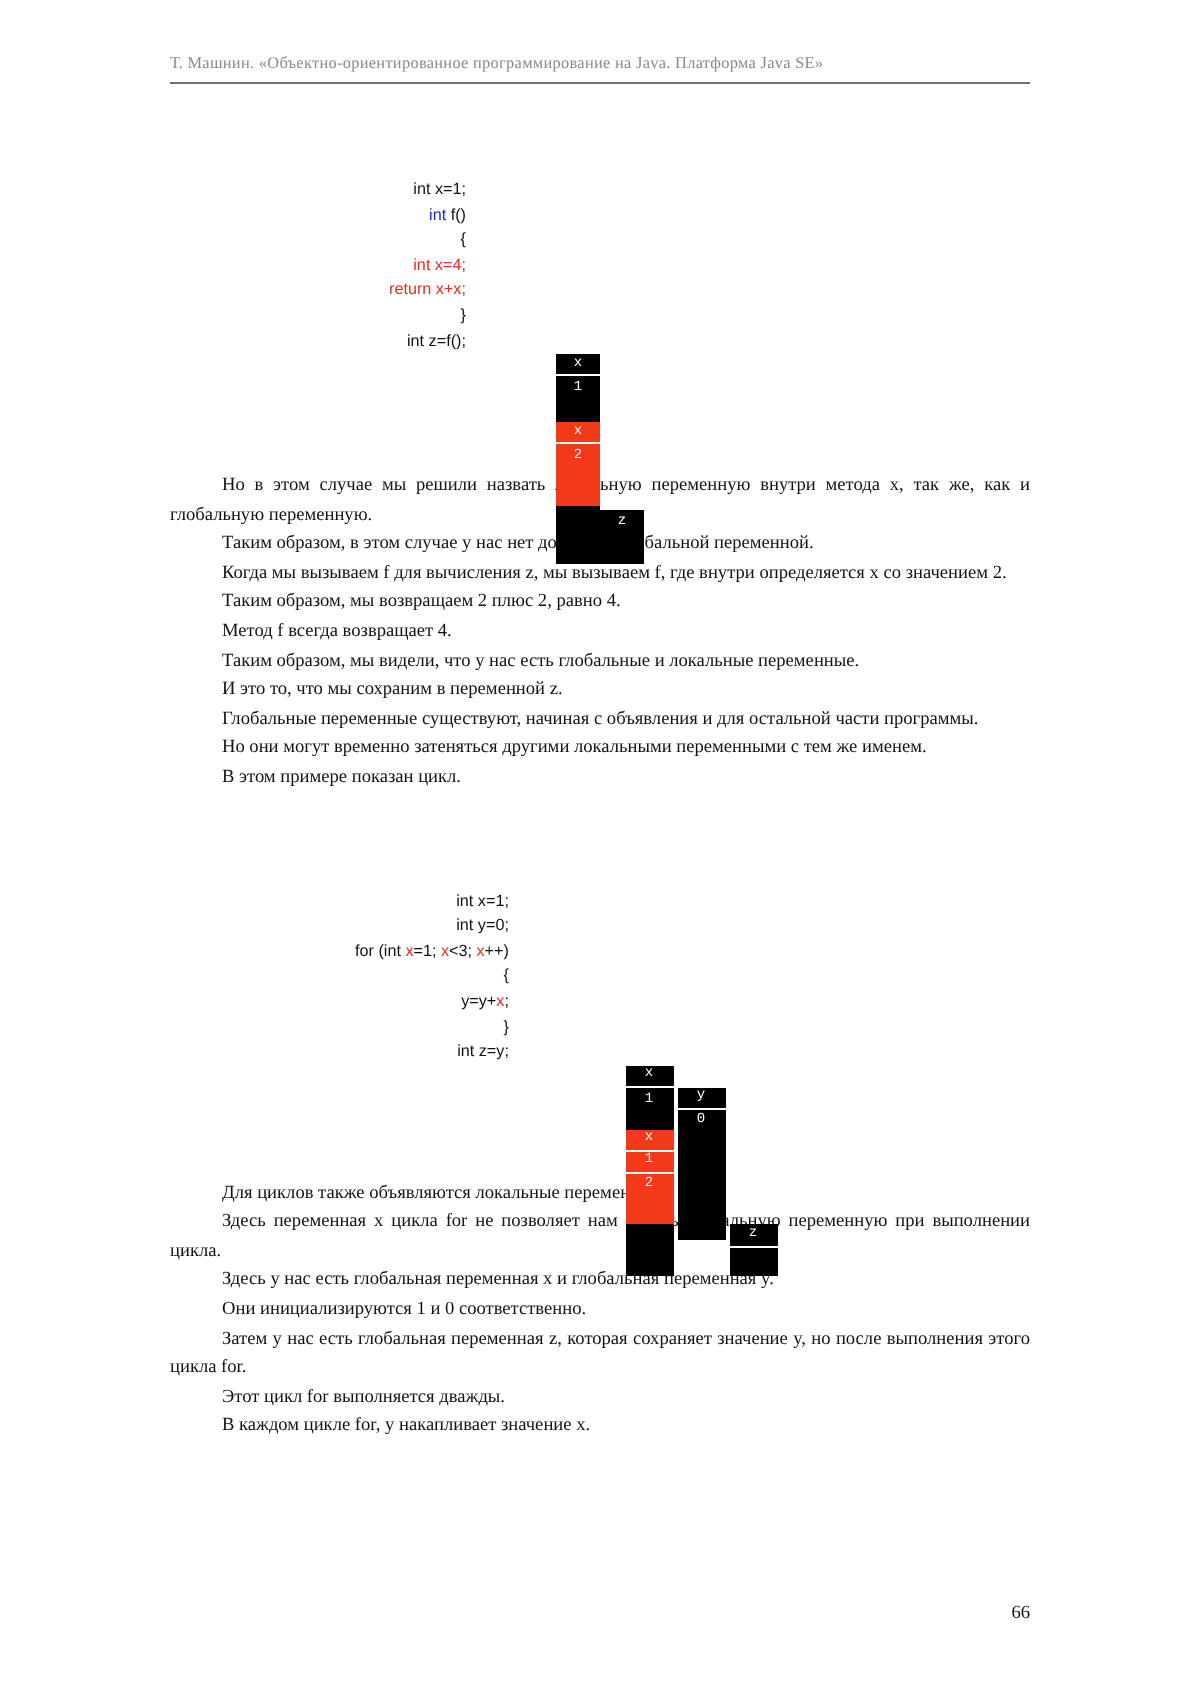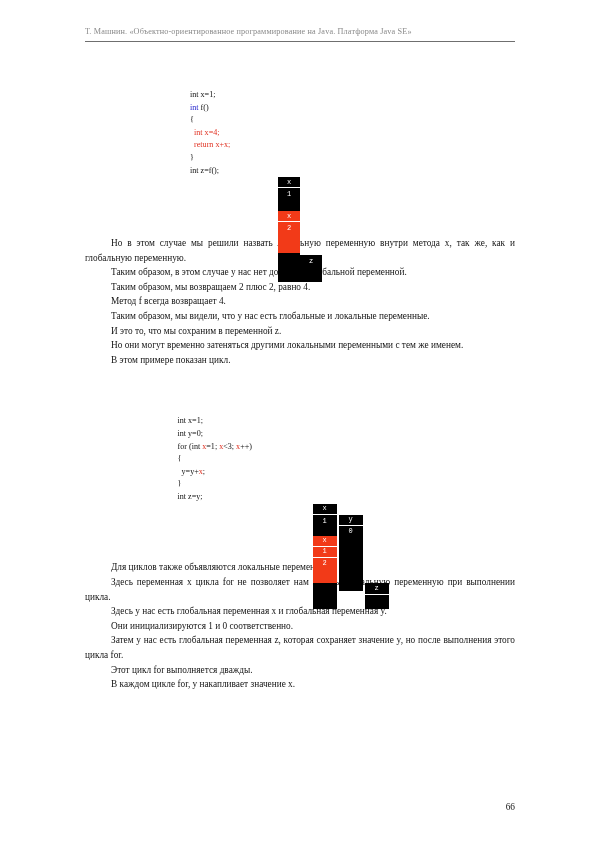--- a/index.html
+++ b/index.html
@@ -49,26 +49,27 @@
   }
   .figure-inner {
     position: relative;
   }
 
   .code-wrap {
     display: flex;
     align-items: flex-start;
   }
   .code {
-    font-family: Liberation Serif, serif;
+    font-family: Liberation Sans, sans-serif;
     font-size: 8.1px;
     line-height: 12.6px;
     white-space: pre;
     color: #111111;
     letter-spacing: 0px;
+    text-align: right;
   }
   .kw-blue { color: #2222cc; }
   .kw-red  { color: #e03020; }
 
   
   .diagram {
     position: relative;
   }
   .cell {
     position: absolute;
@@ -147,24 +148,26 @@
         <div class="cell cell-black" style="left:110px;top:90px;width:22px;height:15px;"></div>
       </div>
     </div>
   </div>
 
   <div class="spacer-b"></div>
 
   <div class="body-text" id="body1">
       <p>Но в этом случае мы решили назвать локальную переменную внутри метода x, так же, как и глобальную переменную.</p>
       <p>Таким образом, в этом случае у нас нет доступа к глобальной переменной.</p>
+      <p>Когда мы вызываем f для вычисления z, мы вызываем f, где внутри определяется x со значением 2.</p>
       <p>Таким образом, мы возвращаем 2 плюс 2, равно 4.</p>
       <p>Метод f всегда возвращает 4.</p>
       <p>Таким образом, мы видели, что у нас есть глобальные и локальные переменные.</p>
       <p>И это то, что мы сохраним в переменной z.</p>
+      <p>Глобальные переменные существуют, начиная с объявления и для остальной части программы.</p>
       <p>Но они могут временно затеняться другими локальными переменными с тем же именем.</p>
       <p>В этом примере показан цикл.</p>
     </div>
 
   <div class="spacer-c"></div>
 
   <div class="figure">
     <div class="figure-inner" style="width:245px;height:105px;">
       <div class="code-wrap">
         <div class="code" id="code2"><div><span>int x=1;</span></div><div><span>int y=0;</span></div><div><span>for (int </span><span class="kw-red">x</span><span>=1; </span><span class="kw-red">x</span><span>&lt;3; </span><span class="kw-red">x</span><span>++)</span></div><div><span>{</span></div><div><span>  y=y+</span><span class="kw-red">x</span><span>;</span></div><div><span>}</span></div><div><span>int z=y;</span></div></div>

